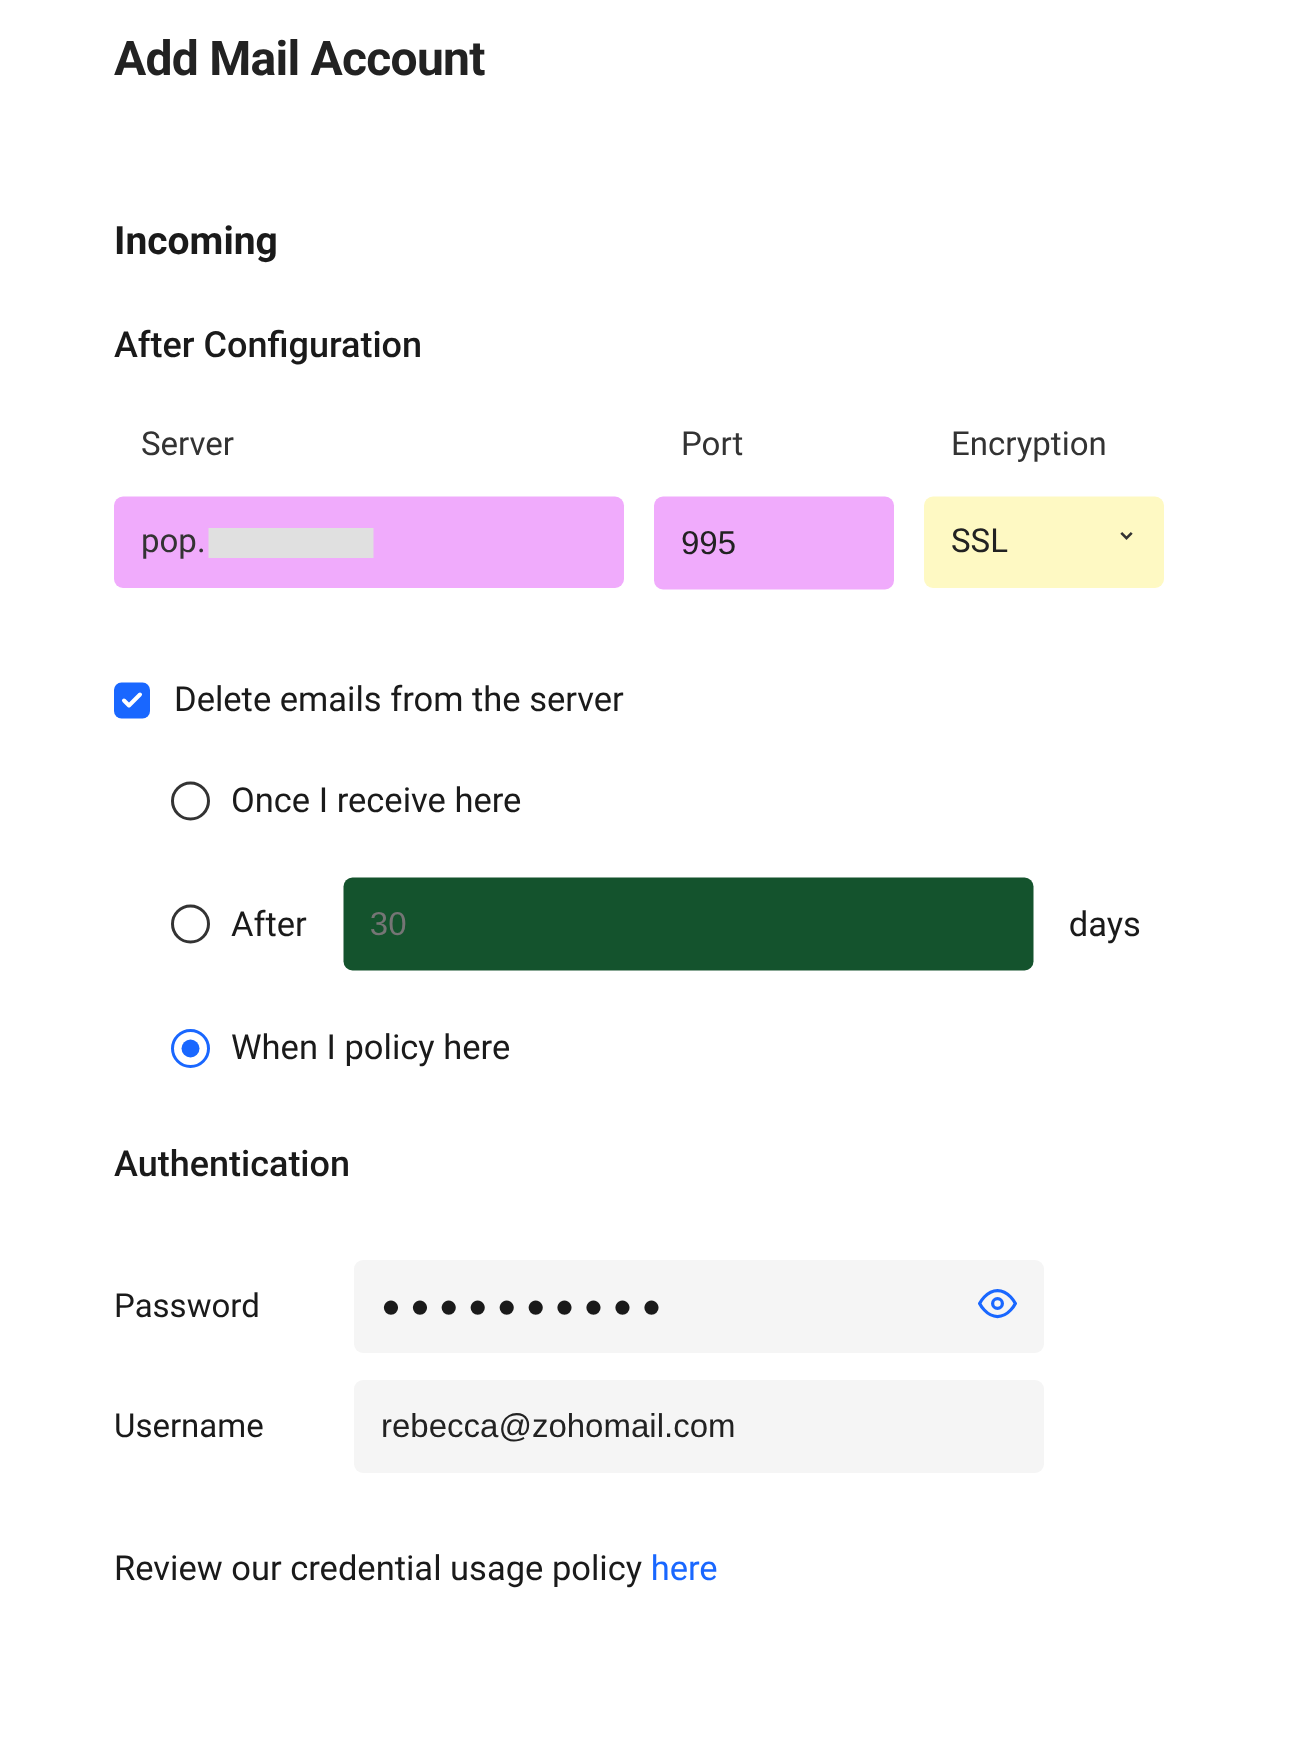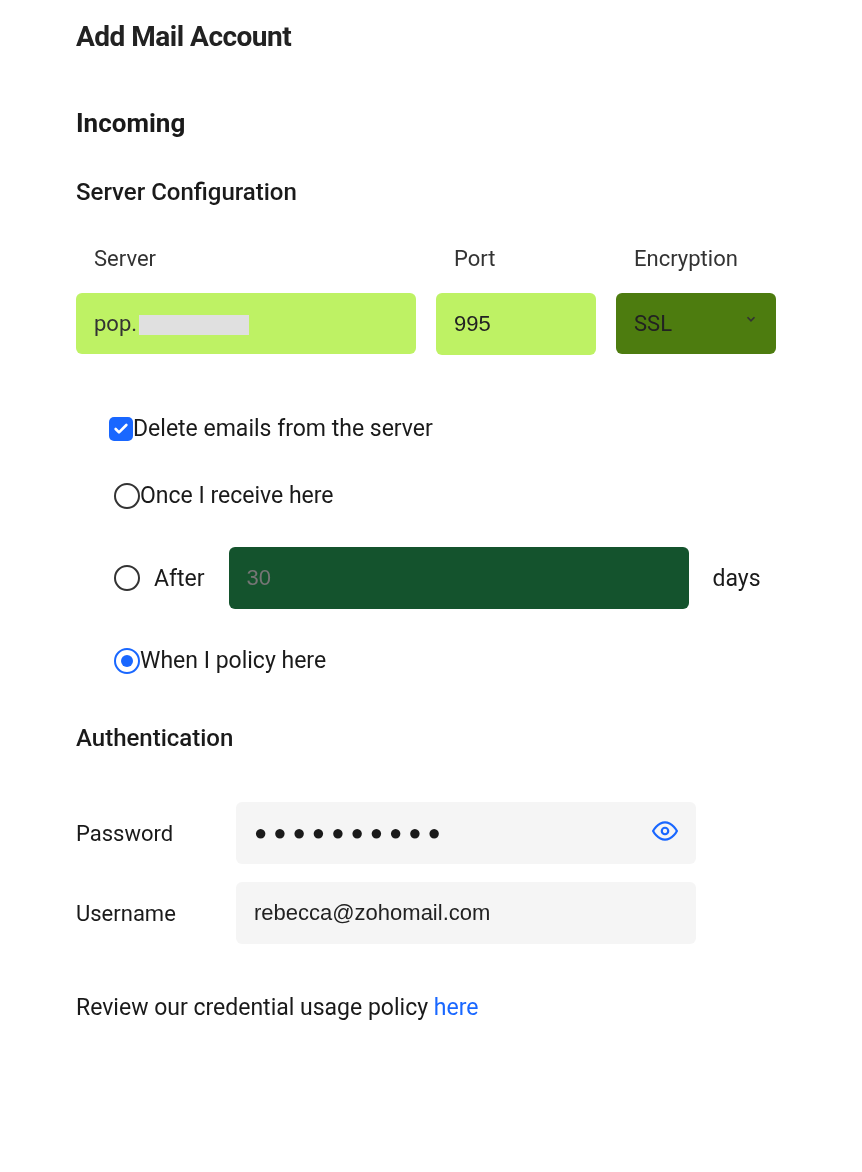--- a/index.html
+++ b/index.html
@@ -8,24 +8,24 @@
       padding: 0;
     }
     body {
       font-family: -apple-system, BlinkMacSystemFont, "Segoe UI", Roboto, Helvetica, Arial, sans-serif;
       background: #fff;
       color: #1a1a1a;
       padding: 20px 76px;
       width: 862px;
     }
     .page-title {
-      font-size: 28px;
+      font-size: 32px;
       font-weight: 700;
       color: #222;
-      margin-bottom: 55px;
+      margin-bottom: 88px;
       letter-spacing: -0.5px;
     }
     .section-heading {
       font-size: 26px;
       font-weight: 700;
       color: #1a1a1a;
       margin-bottom: 40px;
     }
     .subsection-heading {
       font-size: 24px;
@@ -45,34 +45,34 @@
     .config-col.server { width: 340px; }
     .config-col.port { width: 160px; }
     .config-col.encryption { width: 160px; }
     .field-label {
       font-size: 22px;
       color: #333;
       padding-left: 18px;
       margin-bottom: 22px;
     }
     .text-input {
-      background: #bef264;
+      background: #f0abfc;
       border: none;
       border-radius: 6px;
       padding: 18px 18px;
       font-size: 22px;
       color: #222;
       width: 100%;
     }
     .text-input.server-input {
       color: #333;
     }
     .select-wrap {
       position: relative;
-      background: #4d7c0f;
+      background: #fef9c3;
       border-radius: 6px;
       display: flex;
       align-items: flex-start;
       padding: 18px 18px;
     }
     .select-display {
       font-size: 22px;
       color: #222;
       flex: 1;
     }
@@ -81,22 +81,22 @@
       height: 14px;
       display: inline-block;
     }
     .chevron svg {
       width: 14px;
       height: 14px;
     }
     .checkbox-row {
       display: flex;
       align-items: center;
+      gap: 16px;
       margin-bottom: 40px;
-      margin-left: 33px;
     }
     .checkbox {
       width: 24px;
       height: 24px;
       background: #1967ff;
       border-radius: 5px;
       display: flex;
       align-items: center;
       justify-content: center;
       cursor: pointer;
@@ -109,21 +109,21 @@
       font-size: 23px;
       color: #1a1a1a;
     }
     .radio-group {
       padding-left: 38px;
       margin-bottom: 50px;
     }
     .radio-row {
       display: flex;
       align-items: center;
-      gap: 0;
+      gap: 14px;
       margin-bottom: 38px;
     }
     .radio-row:last-child {
       margin-bottom: 0;
     }
     .radio {
       width: 26px;
       height: 26px;
       border: 2.5px solid #333;
       border-radius: 50%;
@@ -231,21 +231,21 @@
       margin-left: 2px;
     }
   </style>
 </head>
 <body>
 
 <h1 class="page-title">Add Mail Account</h1>
 
 <h2 class="section-heading">Incoming</h2>
 
-<h3 class="subsection-heading">Server Configuration</h3>
+<h3 class="subsection-heading">After Configuration</h3>
 
 <div class="config-row">
   <div class="config-col server">
     <div class="field-label">Server</div>
     <div class="text-input server-input">
       <span>pop.</span><span class="redacted-part"></span>
     </div>
   </div>
   <div class="config-col port">
     <div class="field-label">Port</div>

